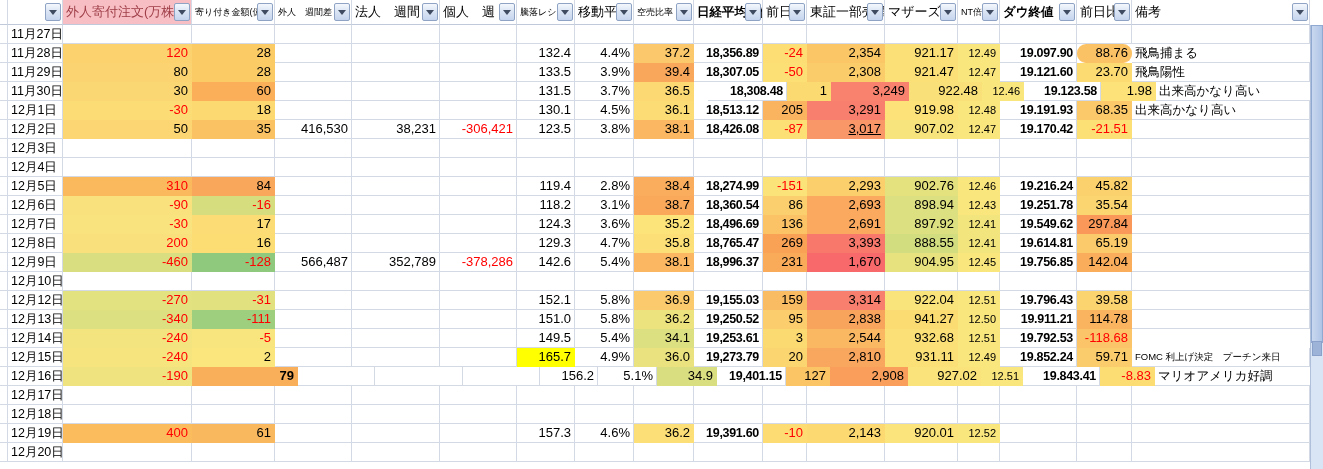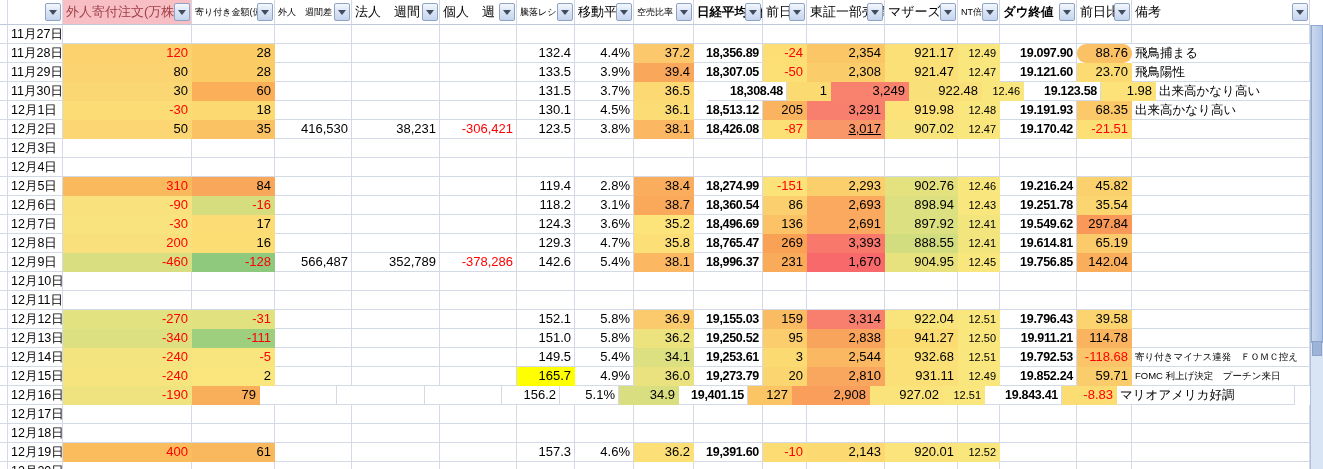--- a/index.html
+++ b/index.html
@@ -429,40 +429,20 @@
         <div class="cell right" style="width: 44px;"></div>
         <div class="cell right" style="width: 78px;"></div>
         <div class="cell right" style="width: 73px;"></div>
         <div class="cell right ntnum" style="width: 42px;"></div>
         <div class="cell right boldn" style="width: 77px;"></div>
         <div class="cell right" style="width: 55px;"></div>
         <div class="cell left" style="width: 178px;"></div>
       </div>
       <div class="row">
         <div class="cell" style="width: 8px;"></div>
-        <div class="cell left" style="width: 55px;">12月11日</div>
-        <div class="cell right" style="width: 129px;"></div>
-        <div class="cell right" style="width: 83px;"></div>
-        <div class="cell right" style="width: 77px;"></div>
-        <div class="cell right" style="width: 88px;"></div>
-        <div class="cell right" style="width: 77px;"></div>
-        <div class="cell right" style="width: 58px;"></div>
-        <div class="cell right" style="width: 59px;"></div>
-        <div class="cell right" style="width: 60px;"></div>
-        <div class="cell right boldn" style="width: 69px;"></div>
-        <div class="cell right" style="width: 44px;"></div>
-        <div class="cell right" style="width: 78px;"></div>
-        <div class="cell right" style="width: 73px;"></div>
-        <div class="cell right ntnum" style="width: 42px;"></div>
-        <div class="cell right boldn" style="width: 77px;"></div>
-        <div class="cell right" style="width: 55px;"></div>
-        <div class="cell left" style="width: 178px;"></div>
-      </div>
-      <div class="row">
-        <div class="cell" style="width: 8px;"></div>
         <div class="cell left" style="width: 55px;">12月12日</div>
         <div class="cell right red" style="width: 129px; background: rgb(227, 226, 129); border-right-color: rgb(227, 226, 129); border-bottom-color: rgb(227, 226, 129);">-270</div>
         <div class="cell right red" style="width: 83px; background: rgb(226, 225, 128); border-right-color: rgb(226, 225, 128); border-bottom-color: rgb(226, 225, 128);">-31</div>
         <div class="cell right" style="width: 77px;"></div>
         <div class="cell right" style="width: 88px;"></div>
         <div class="cell right" style="width: 77px;"></div>
         <div class="cell right" style="width: 58px;">152.1</div>
         <div class="cell right" style="width: 59px;">5.8%</div>
         <div class="cell right" style="width: 60px; background: rgb(251, 202, 108); border-right-color: rgb(251, 202, 108); border-bottom-color: rgb(251, 202, 108);">36.9</div>
         <div class="cell right boldn" style="width: 69px;">19,155.03</div>
@@ -505,21 +485,20 @@
         <div class="cell right" style="width: 58px;">149.5</div>
         <div class="cell right" style="width: 59px;">5.4%</div>
         <div class="cell right" style="width: 60px; background: rgb(221, 224, 128); border-right-color: rgb(221, 224, 128); border-bottom-color: rgb(221, 224, 128);">34.1</div>
         <div class="cell right boldn" style="width: 69px;">19,253.61</div>
         <div class="cell right" style="width: 44px; background: rgb(252, 218, 114); border-right-color: rgb(252, 218, 114); border-bottom-color: rgb(252, 218, 114);">3</div>
         <div class="cell right" style="width: 78px; background: rgb(251, 184, 99); border-right-color: rgb(251, 184, 99); border-bottom-color: rgb(251, 184, 99);">2,544</div>
         <div class="cell right" style="width: 73px; background: rgb(250, 224, 119); border-right-color: rgb(250, 224, 119); border-bottom-color: rgb(250, 224, 119);">932.68</div>
         <div class="cell right ntnum" style="width: 42px; background: rgb(249, 230, 125); border-right-color: rgb(249, 230, 125); border-bottom-color: rgb(249, 230, 125);">12.51</div>
         <div class="cell right boldn" style="width: 77px;">19.792.53</div>
         <div class="cell right red" style="width: 55px; background: rgb(251, 196, 104); border-right-color: rgb(251, 196, 104); border-bottom-color: rgb(251, 196, 104);">-118.68</div>
-        <div class="cell left smalltxt" style="width: 178px;">寄り付きマイナス連発　ＦＯＭＣ控え</div>
       </div>
       <div class="row">
         <div class="cell" style="width: 8px;"></div>
         <div class="cell left" style="width: 55px;">12月15日</div>
         <div class="cell right red" style="width: 129px; background: rgb(246, 229, 126); border-right-color: rgb(246, 229, 126); border-bottom-color: rgb(246, 229, 126);">-240</div>
         <div class="cell right" style="width: 83px; background: rgb(250, 230, 125); border-right-color: rgb(250, 230, 125); border-bottom-color: rgb(250, 230, 125);">2</div>
         <div class="cell right" style="width: 77px;"></div>
         <div class="cell right" style="width: 88px;"></div>
         <div class="cell right" style="width: 77px;"></div>
         <div class="cell right" style="width: 58px; background: rgb(255, 255, 0); border-right-color: rgb(255, 255, 0); border-bottom-color: rgb(255, 255, 0);">165.7</div>
@@ -531,21 +510,21 @@
         <div class="cell right" style="width: 73px; background: rgb(250, 224, 119); border-right-color: rgb(250, 224, 119); border-bottom-color: rgb(250, 224, 119);">931.11</div>
         <div class="cell right ntnum" style="width: 42px; background: rgb(249, 230, 125); border-right-color: rgb(249, 230, 125); border-bottom-color: rgb(249, 230, 125);">12.49</div>
         <div class="cell right boldn" style="width: 77px;">19.852.24</div>
         <div class="cell right" style="width: 55px; background: rgb(251, 204, 107); border-right-color: rgb(251, 204, 107); border-bottom-color: rgb(251, 204, 107);">59.71</div>
         <div class="cell left smalltxt" style="width: 178px;">FOMC 利上げ決定　プーチン来日</div>
       </div>
       <div class="row">
         <div class="cell" style="width: 8px;"></div>
         <div class="cell left" style="width: 55px;">12月16日</div>
         <div class="cell right red" style="width: 129px; background: rgb(239, 227, 127); border-right-color: rgb(239, 227, 127); border-bottom-color: rgb(239, 227, 127);">-190</div>
-        <div class="cell right" style="width: 68px; background: rgb(249, 174, 89); border-right-color: rgb(249, 174, 89); border-bottom-color: rgb(249, 174, 89);">79</div>
+        <div class="cell right" style="width: 106px; background: rgb(249, 174, 89); border-right-color: rgb(249, 174, 89); border-bottom-color: rgb(249, 174, 89); font-weight: bold;">79</div>
         <div class="cell right" style="width: 77px;"></div>
         <div class="cell right" style="width: 88px;"></div>
         <div class="cell right" style="width: 77px;"></div>
         <div class="cell right" style="width: 58px;">156.2</div>
         <div class="cell right" style="width: 59px;">5.1%</div>
         <div class="cell right" style="width: 60px; background: rgb(217, 223, 128); border-right-color: rgb(217, 223, 128); border-bottom-color: rgb(217, 223, 128);">34.9</div>
         <div class="cell right boldn" style="width: 69px;">19,401.15</div>
         <div class="cell right" style="width: 44px; background: rgb(251, 197, 102); border-right-color: rgb(251, 197, 102); border-bottom-color: rgb(251, 197, 102);">127</div>
         <div class="cell right" style="width: 78px; background: rgb(249, 159, 91); border-right-color: rgb(249, 159, 91); border-bottom-color: rgb(249, 159, 91);">2,908</div>
         <div class="cell right" style="width: 73px; background: rgb(249, 227, 122); border-right-color: rgb(249, 227, 122); border-bottom-color: rgb(249, 227, 122);">927.02</div>

